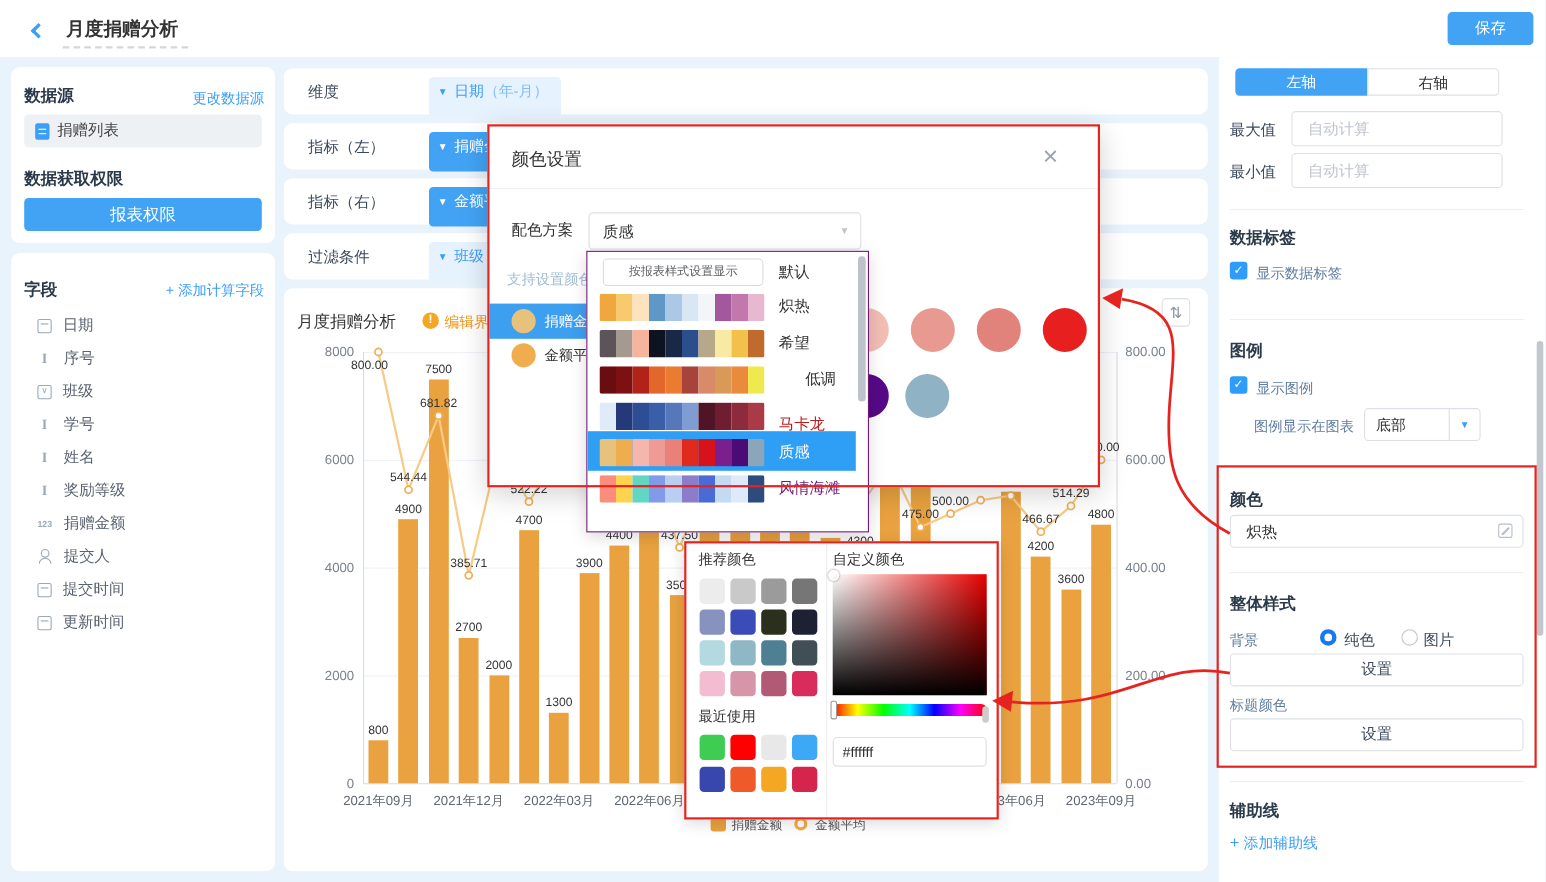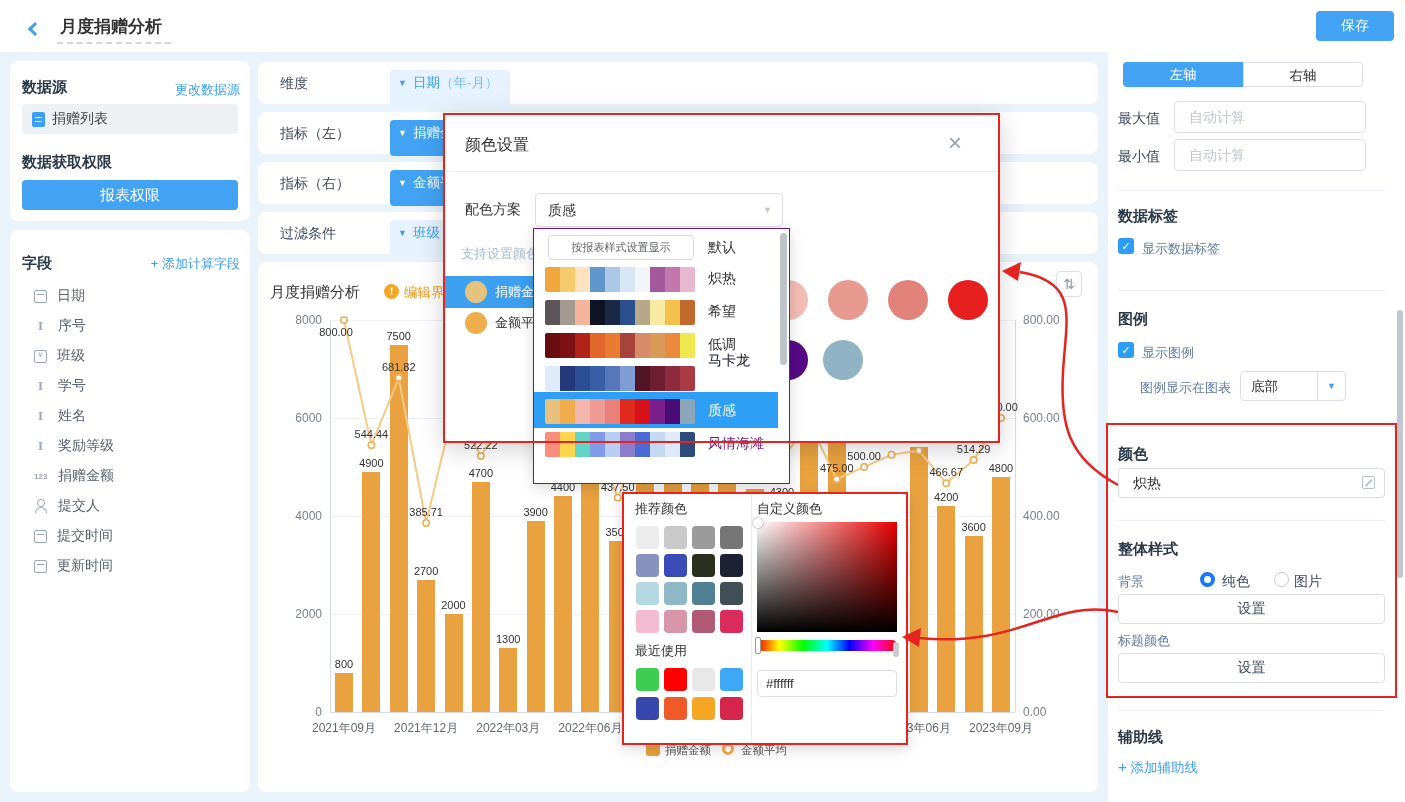--- a/index.html
+++ b/index.html
@@ -420,34 +420,34 @@
       <span style="background: rgb(124, 16, 18);"></span>
       <span style="background: rgb(177, 34, 25);"></span>
       <span style="background: rgb(227, 102, 43);"></span>
       <span style="background: rgb(233, 124, 49);"></span>
       <span style="background: rgb(167, 67, 59);"></span>
       <span style="background: rgb(217, 138, 105);"></span>
       <span style="background: rgb(218, 154, 87);"></span>
       <span style="background: rgb(234, 138, 60);"></span>
       <span style="background: rgb(239, 233, 79);"></span>
     </div>
-    <div class="dd-label" style="top: 107px; color: rgb(51, 51, 51);">低调</div>
+    <div class="dd-label" style="top: 107px; color: rgb(51, 51, 51); margin-left: 24px;">低调</div>
     <div class="swatch-row" style="top: 137px;">
       <span style="background: rgb(224, 235, 250);"></span>
       <span style="background: rgb(36, 56, 122);"></span>
       <span style="background: rgb(45, 78, 149);"></span>
       <span style="background: rgb(58, 95, 169);"></span>
       <span style="background: rgb(86, 120, 186);"></span>
       <span style="background: rgb(127, 157, 210);"></span>
       <span style="background: rgb(79, 21, 39);"></span>
       <span style="background: rgb(111, 30, 49);"></span>
       <span style="background: rgb(141, 42, 59);"></span>
       <span style="background: rgb(171, 58, 71);"></span>
     </div>
-    <div class="dd-label" style="top: 123px; color: #0f172a;">马卡龙</div>
+    <div class="dd-label" style="top: 148px; color: #b91c1c;">马卡龙</div>
     <div class="swatch-row" style="top: 170px;">
       <span style="background: rgb(231, 194, 125);"></span>
       <span style="background: rgb(240, 173, 77);"></span>
       <span style="background: rgb(245, 182, 173);"></span>
       <span style="background: rgb(239, 155, 149);"></span>
       <span style="background: rgb(234, 129, 121);"></span>
       <span style="background: rgb(225, 42, 30);"></span>
       <span style="background: rgb(215, 18, 27);"></span>
       <span style="background: rgb(123, 31, 143);"></span>
       <span style="background: rgb(74, 11, 119);"></span>

